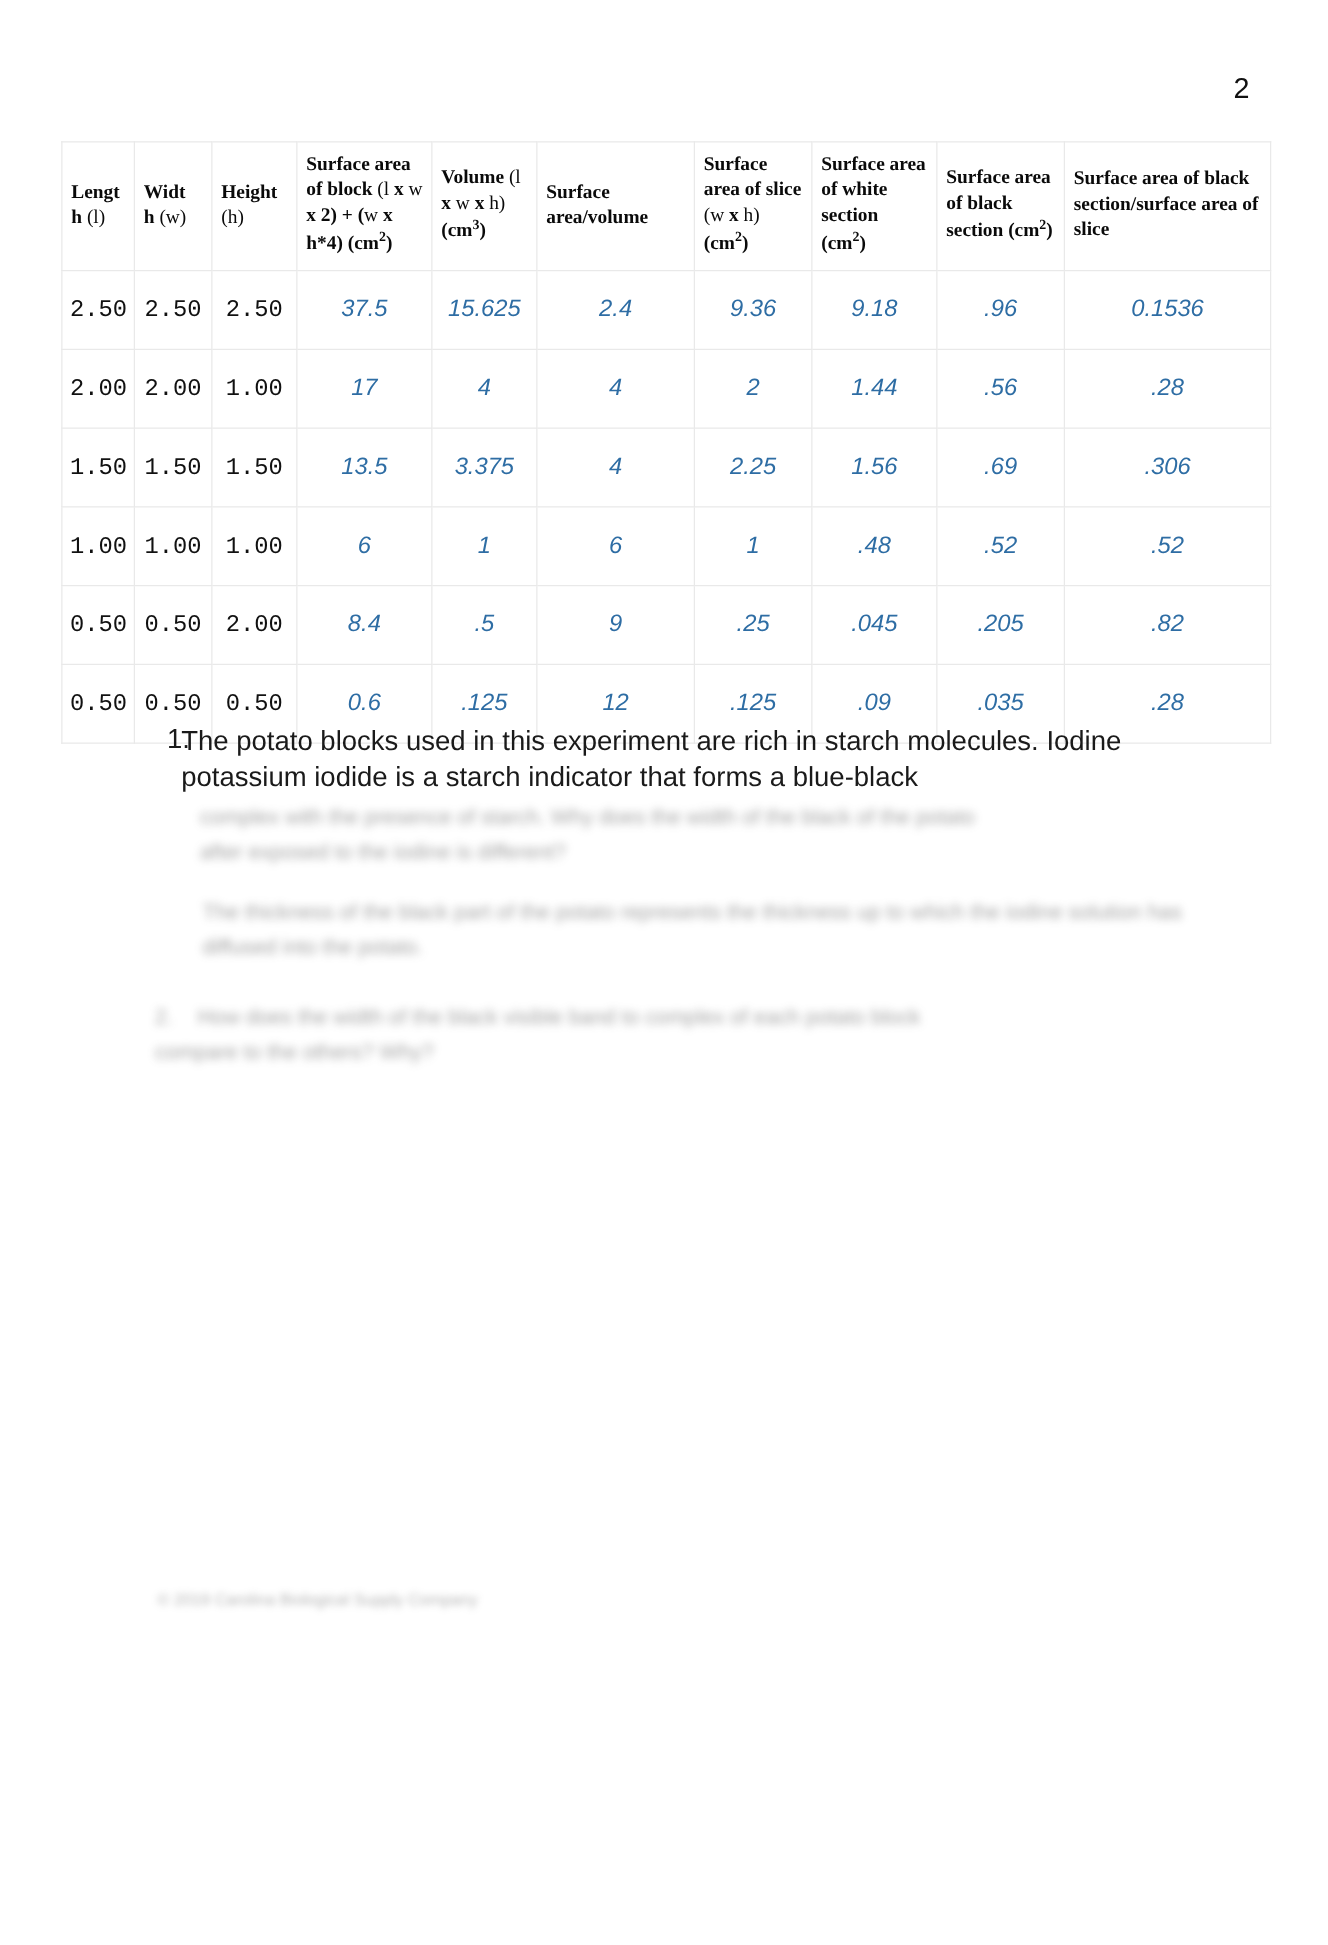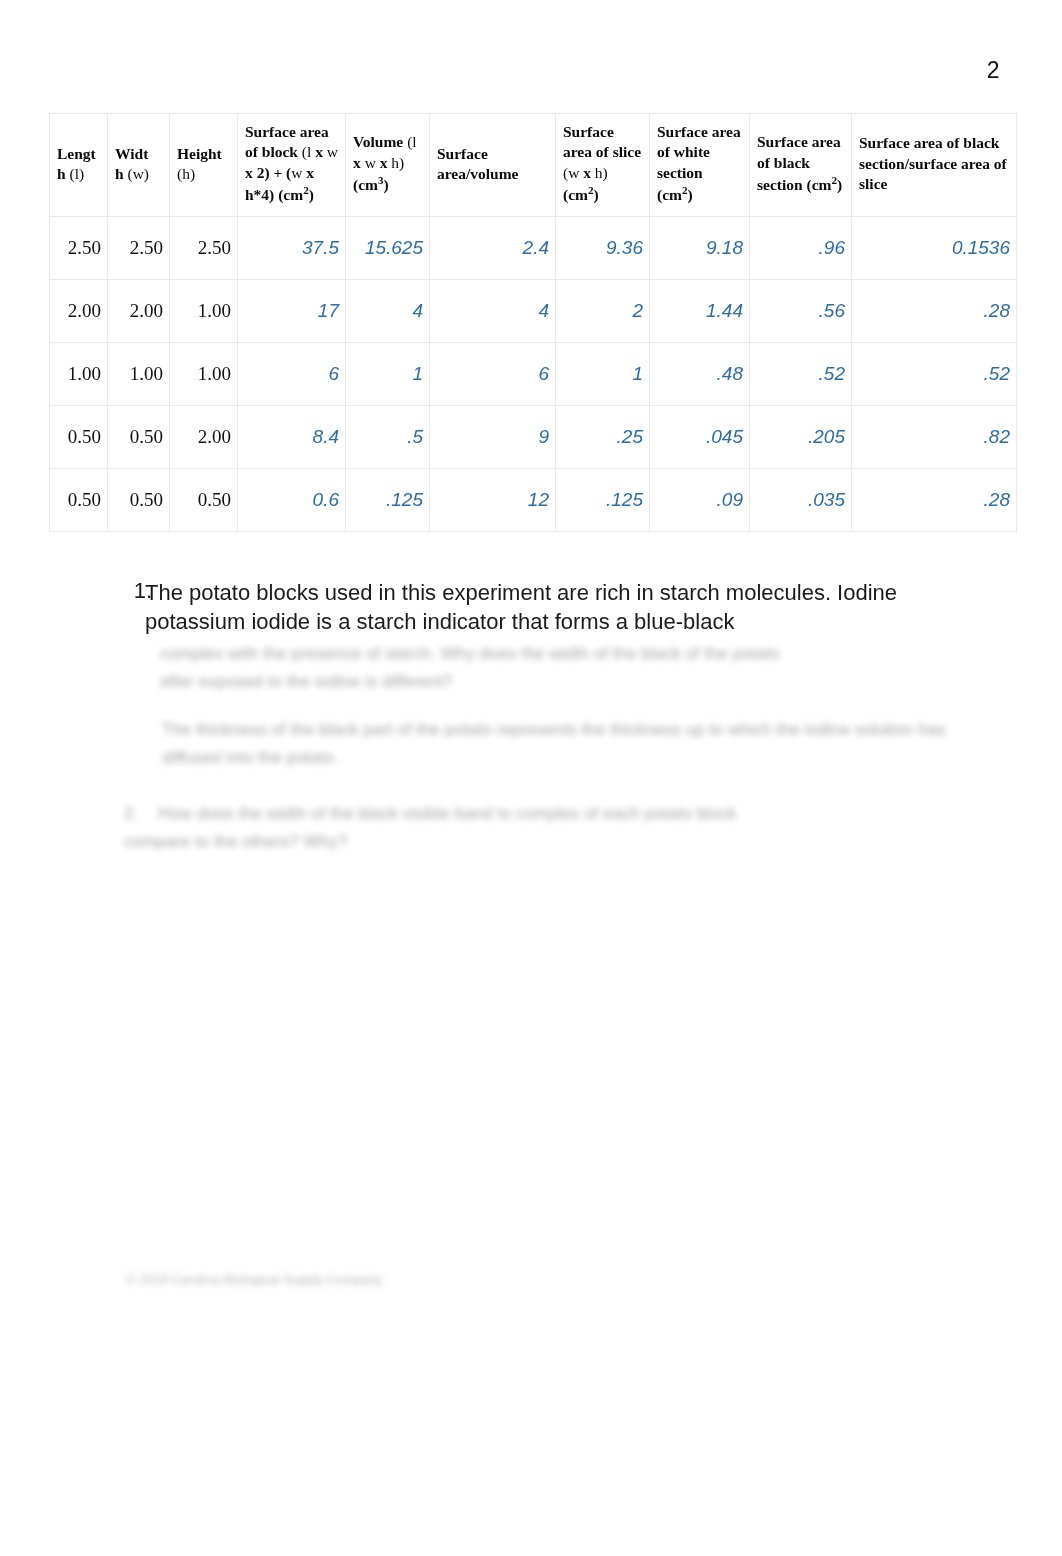--- a/index.html
+++ b/index.html
@@ -66,27 +66,27 @@
   }
   table.data-table thead th .lt {
     font-weight: normal;
   }
   table.data-table tbody td {
     height: 50px;
     font-size: 19px;
     line-height: 1.2;
   }
   td.dim {
-    text-align: right;
-    font-family: Liberation Serif, serif;
+    text-align: center;
+    font-family: Liberation Mono, monospace;
     color: #111;
     font-size: 19.5px;
   }
   td.calc {
-    text-align: right;
+    text-align: center;
     font-family: "Liberation Sans", sans-serif;
     font-style: italic;
     color: #2e6da4;
     font-size: 20px;
     word-wrap: break-word;
   }
 
   
   col.c-len   { width: 58px; }
   col.c-wid   { width: 62px; }
@@ -233,20 +233,32 @@
           <td class="dim">1.00</td>
           <td class="calc">17</td>
           <td class="calc">4</td>
           <td class="calc">4</td>
           <td class="calc">2</td>
           <td class="calc">1.44</td>
           <td class="calc">.56</td>
           <td class="calc">.28</td>
         </tr>
         <tr>
+          <td class="dim">1.50</td>
+          <td class="dim">1.50</td>
+          <td class="dim">1.50</td>
+          <td class="calc">13.5</td>
+          <td class="calc">3.375</td>
+          <td class="calc">4</td>
+          <td class="calc">2.25</td>
+          <td class="calc">1.56</td>
+          <td class="calc">.69</td>
+          <td class="calc">.306</td>
+        </tr>
+        <tr>
           <td class="dim">1.00</td>
           <td class="dim">1.00</td>
           <td class="dim">1.00</td>
           <td class="calc">6</td>
           <td class="calc">1</td>
           <td class="calc">6</td>
           <td class="calc">1</td>
           <td class="calc">.48</td>
           <td class="calc">.52</td>
           <td class="calc">.52</td>

